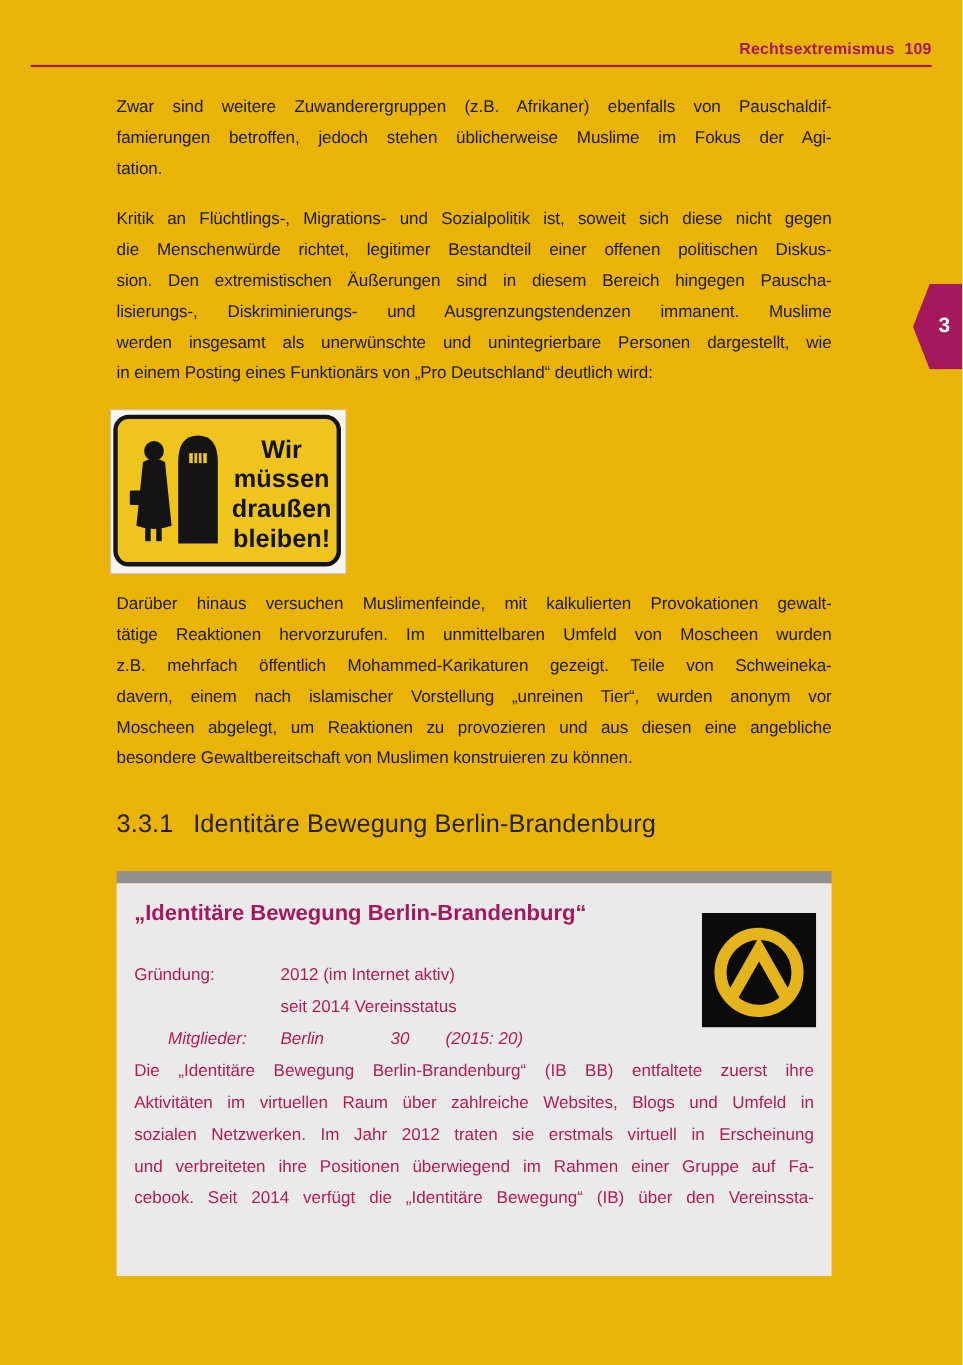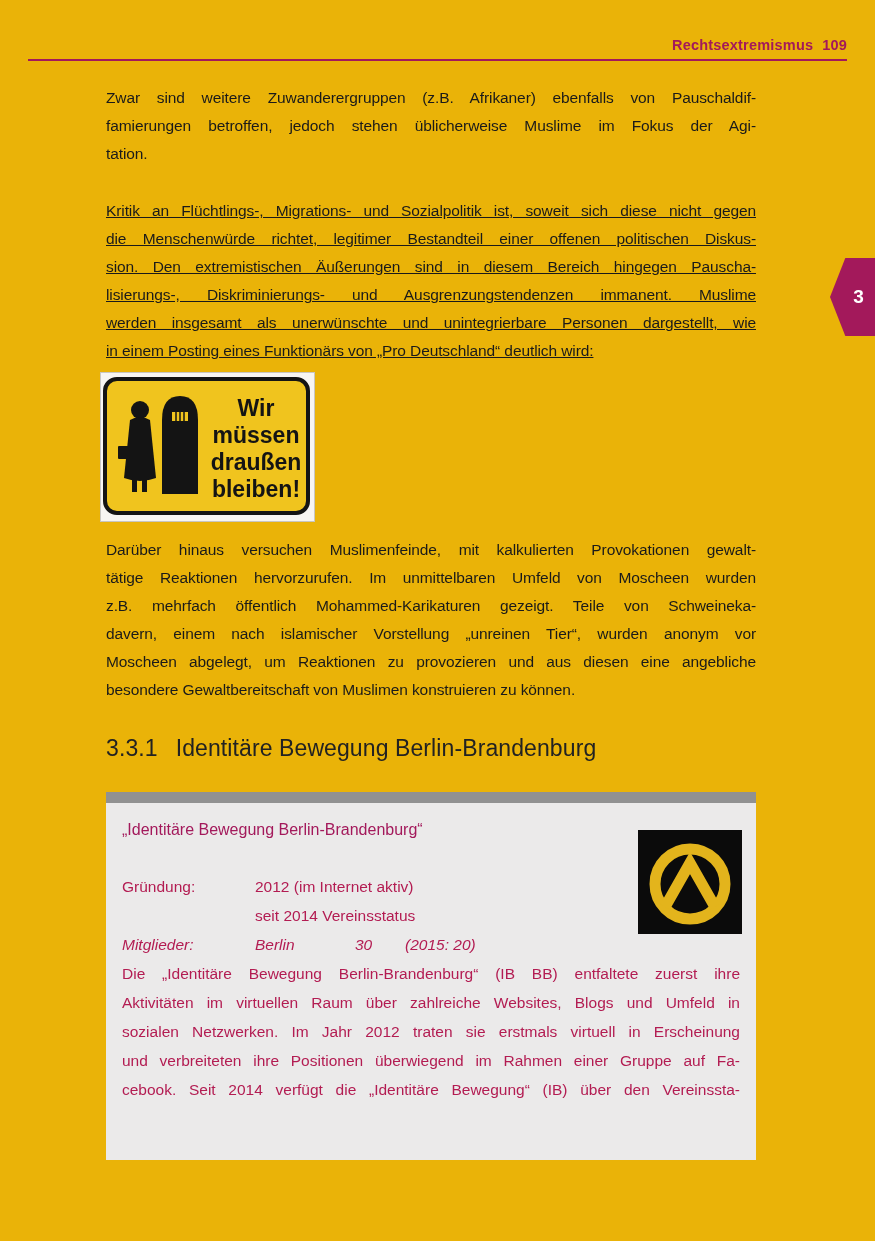--- a/index.html
+++ b/index.html
@@ -31,21 +31,21 @@
   .chapter-tab span{margin-left:12px;}
   
   .para{
     position:absolute;left:106px;width:650px;
     font-size:15.5px;line-height:28px;letter-spacing:-0.1px;
   }
   .jline{text-align:justify;text-align-last:justify;}
   .jline.last{text-align-last:left;}
   [data-justify-last] .jline.last{text-align-last:justify;}
   .p1{top:84px;}
-  .p2{top:197px;text-decoration:underline;}
+  .p2{top:186px;}
   .p3{top:536px;}
   
   .sign-photo{
     position:absolute;left:100px;top:372px;width:215px;height:150px;
   }
   
   .heading{
     position:absolute;left:106px;top:735px;width:700px;
     font-size:23px;color:#222;letter-spacing:.1px;
   }
@@ -53,21 +53,21 @@
   
   .infobox-bar{
     position:absolute;left:106px;top:792px;width:650px;height:11px;
   }
   .infobox{
     position:absolute;left:106px;top:803px;width:650px;height:357px;
     box-sizing:border-box;padding:16px 16px 0 16px;
     font-size:15.5px;line-height:29px;
   }
   .infobox-title{
-    font-weight:normal;font-size:16px;line-height:22px;
+    font-weight:bold;font-size:20px;line-height:22px;
     padding-right:150px;
   }
   .ib-logo{
     position:absolute;top:27px;right:14px;width:104px;height:104px;
   }
   .facts{
     margin-top:31px;width:480px;
     display:grid;grid-template-columns:133px 1fr;
   }
   .facts .lbl{grid-column:1;}
@@ -161,21 +161,21 @@
         <circle cx="52" cy="54" r="35" fill="none" stroke="#e3b41c" stroke-width="11"></circle>
         <path d="M27,77 L52,33 L77,77" fill="none" stroke="#e3b41c" stroke-width="11" stroke-linejoin="miter"></path>
       </svg>
     </div>
 
     <div class="facts" style="color:#b31c52;">
       <div class="lbl">Gründung:</div>
       <div class="val">2012 (im Internet aktiv)</div>
       <div class="lbl"></div>
       <div class="val">seit 2014 Vereinsstatus</div>
-      <div class="lbl" style="font-style:italic;">Mitglieder:</div>
+      <div class="lbl" style="font-style:italic;text-align:center;">Mitglieder:</div>
       <div class="val members-row">
         <span class="region">Berlin</span>
         <span class="count">30</span>
         <span class="prev">(2015: 20)</span>
       </div>
     </div>
 
     <div class="box-body" data-justify-last="true" style="color:#b31c52;">
         <div class="jline">Die „Identitäre Bewegung Berlin-Brandenburg“ (IB BB) entfaltete zuerst ihre</div>
         <div class="jline">Aktivitäten im virtuellen Raum über zahlreiche Websites, Blogs und Umfeld in</div>

